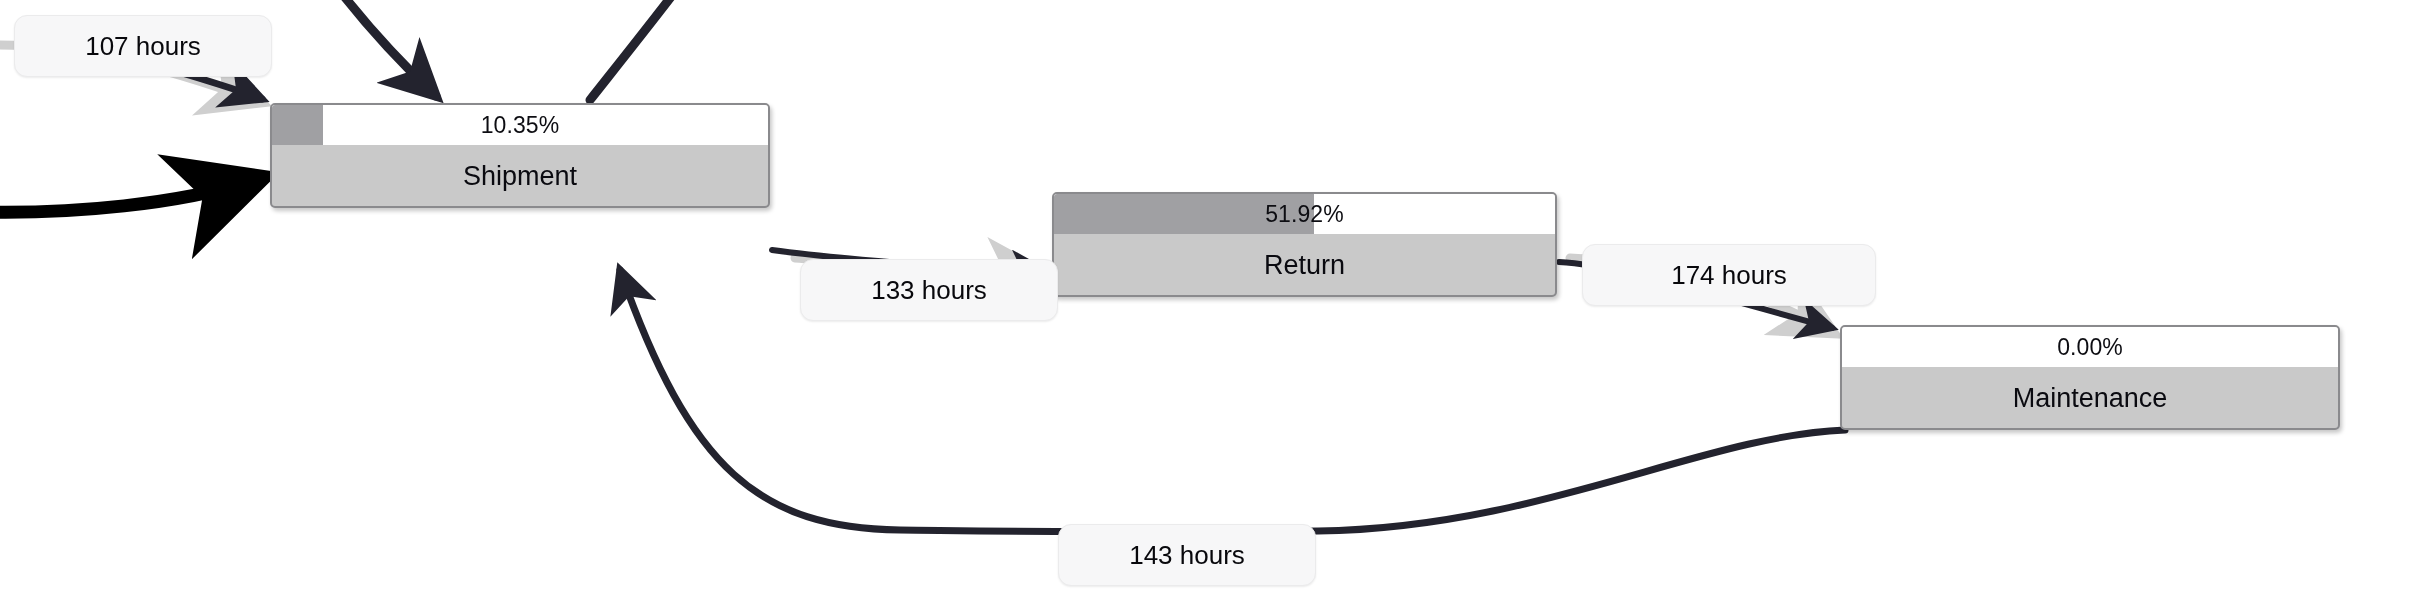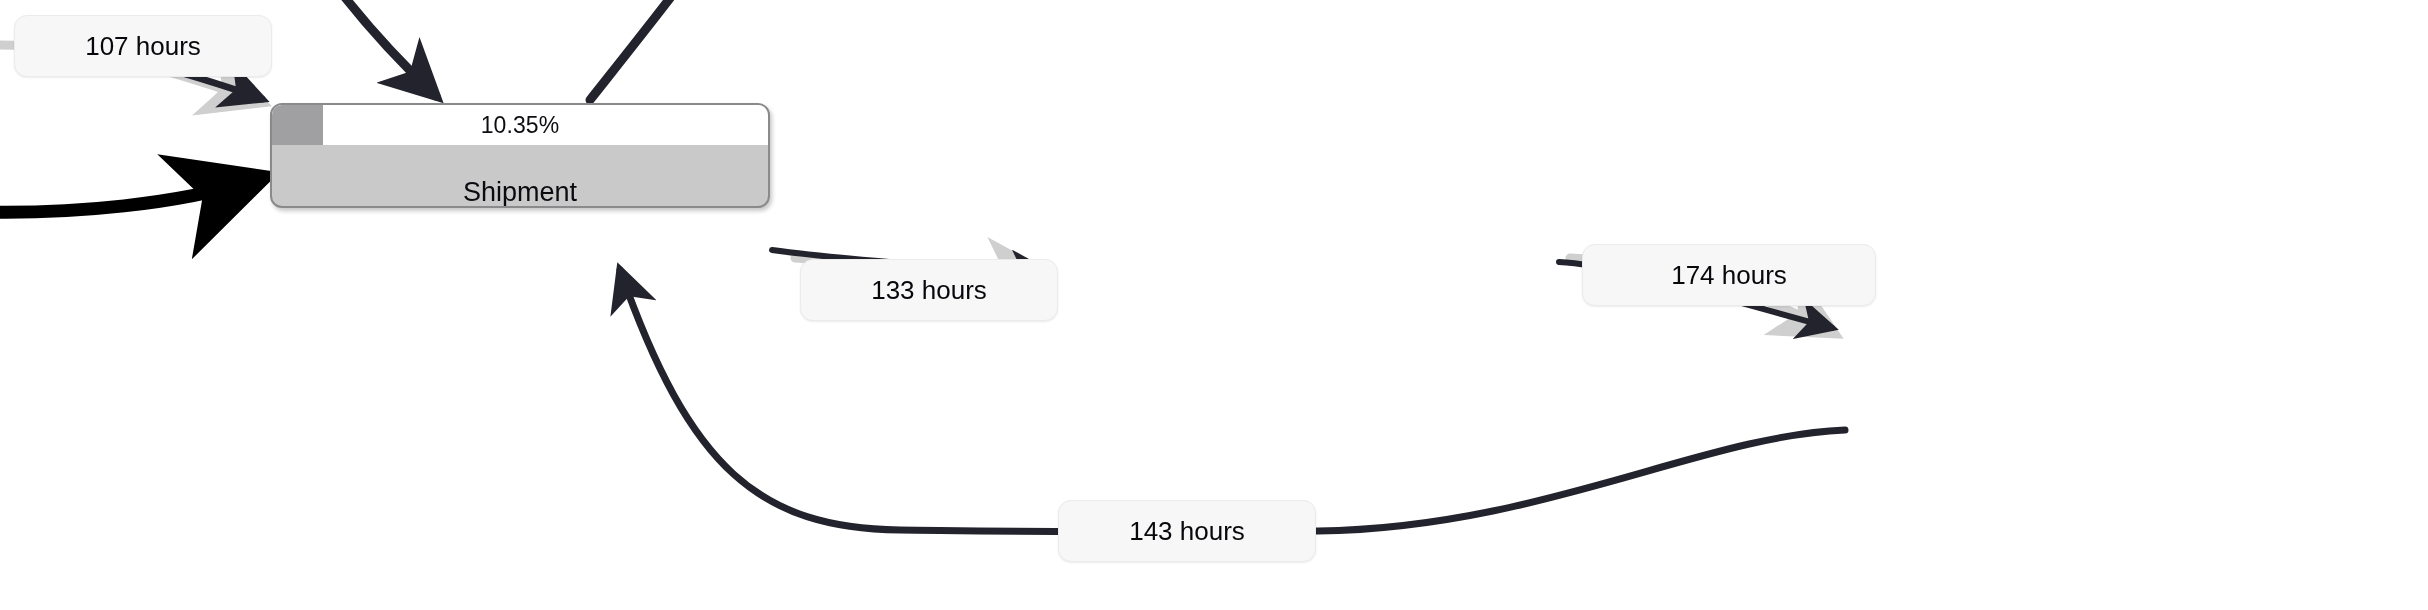--- a/index.html
+++ b/index.html
@@ -8,21 +8,21 @@
     background:#ffffff;
     font-family:"Liberation Sans","DejaVu Sans",sans-serif;
   }
   #edges{position:absolute;left:0;top:0;width:2428px;height:610px;}
 
   
   .node{
     position:absolute;
     box-sizing:border-box;
     border:2px solid #8a8a8d;
-    border-radius:12px;
+    border-radius:5px;
     background:#c9c9c9;
     box-shadow:2px 3px 4px rgba(0,0,0,.22);
     overflow:hidden;
   }
   .node-bar{
     position:relative;
     height:40px;
     background:#ffffff;
     border-bottom:1px solid #c9c9c9;
     overflow:hidden;
@@ -34,21 +34,21 @@
   .node-bar-text{
     position:relative;
     display:flex;align-items:center;justify-content:center;
     height:100%;
     font-size:23px;color:#0d0d12;
     letter-spacing:.1px;
   }
   .node-body{
     display:flex;align-items:center;justify-content:center;
     height:calc(100% - 41px);
-    font-size:27px;color:#0a0a10;margin-top:16px;
+    font-size:27px;color:#0a0a10;
   }
 
   
   .edge-label{
     position:absolute;
     box-sizing:border-box;
     display:flex;align-items:center;justify-content:center;
     background:#f7f7f8;
     border:1px solid #ebebec;
     border-radius:13px;
@@ -102,23 +102,37 @@
   </svg>
 
   <div class="node" style="left:270px;top:103px;width:500px;height:105px;">
     <div class="node-bar">
       <div class="node-bar-fill" style="width:10.35%;"></div>
       <div class="node-bar-text">10.35%</div>
     </div>
     <div class="node-body">Shipment</div>
   </div>
 
+  <div class="node" style="left:1052px;top:192px;width:505px;height:105px;">
+    <div class="node-bar">
+      <div class="node-bar-fill" style="width:51.92%;"></div>
+      <div class="node-bar-text">51.92%</div>
+    </div>
+    <div class="node-body">Return</div>
+  </div>
 
+  <div class="node" style="left:1840px;top:325px;width:500px;height:105px;">
+    <div class="node-bar">
+      <div class="node-bar-fill" style="width:0%;"></div>
+      <div class="node-bar-text">0.00%</div>
+    </div>
+    <div class="node-body">Maintenance</div>
+  </div>
 
   <div class="edge-label" style="left:14px;top:15px;width:258px;height:62px;">107 hours</div>
 
   <div class="edge-label" style="left:800px;top:259px;width:258px;height:62px;">133 hours</div>
 
   <div class="edge-label" style="left:1582px;top:244px;width:294px;height:62px;">174 hours</div>
 
-  <div class="edge-label" style="left:1058px;top:500px;width:258px;height:62px;">143 hours</div>
+  <div class="edge-label" style="left:1058px;top:524px;width:258px;height:62px;">143 hours</div>
 
 </div>
 
 </body></html>

